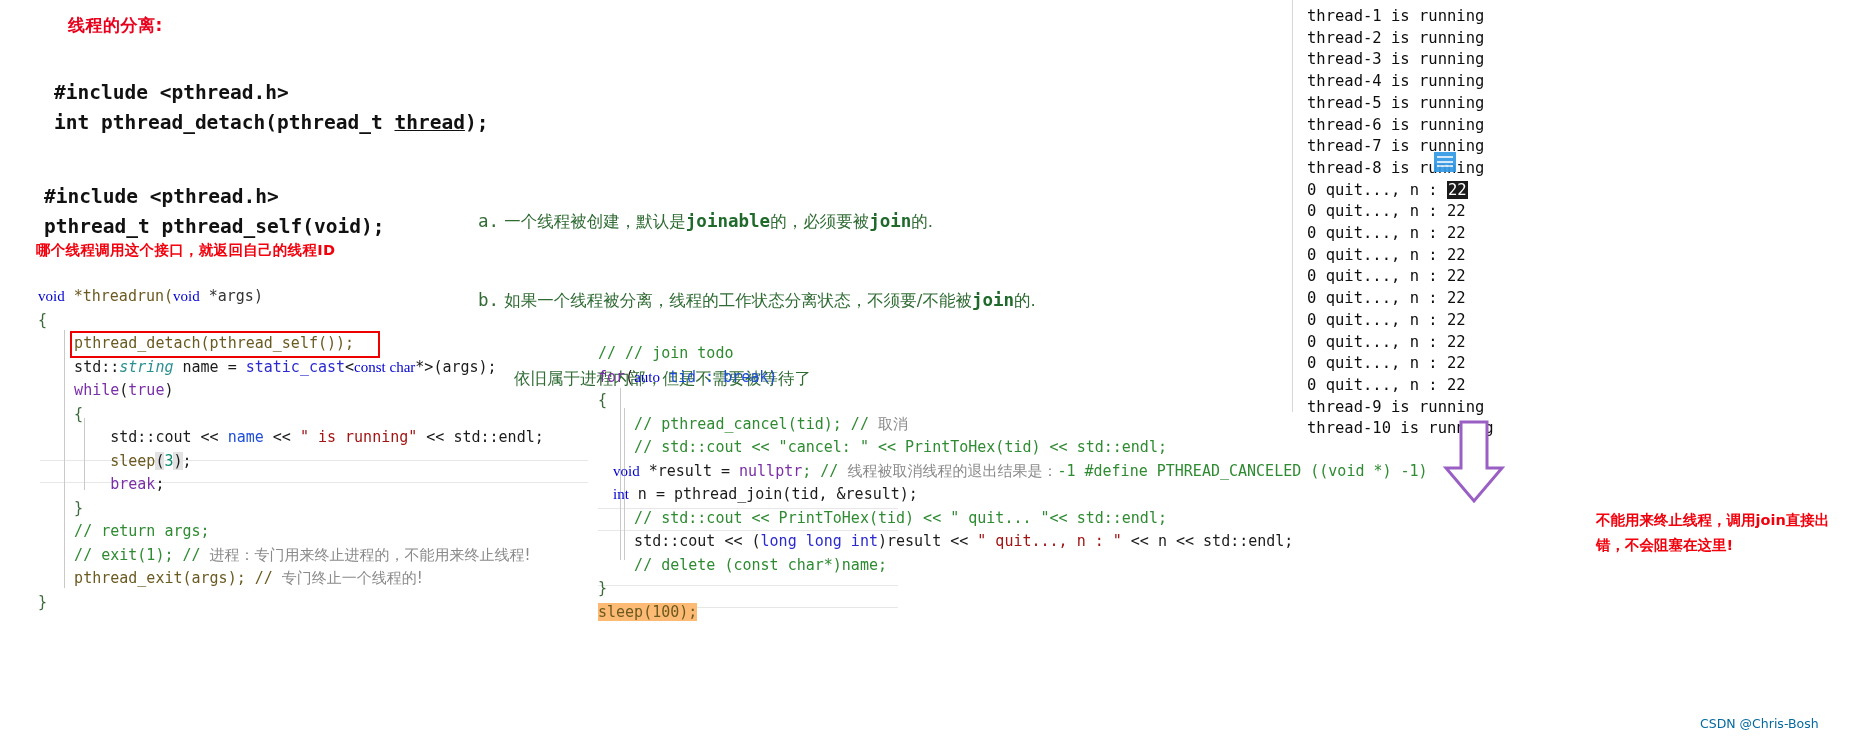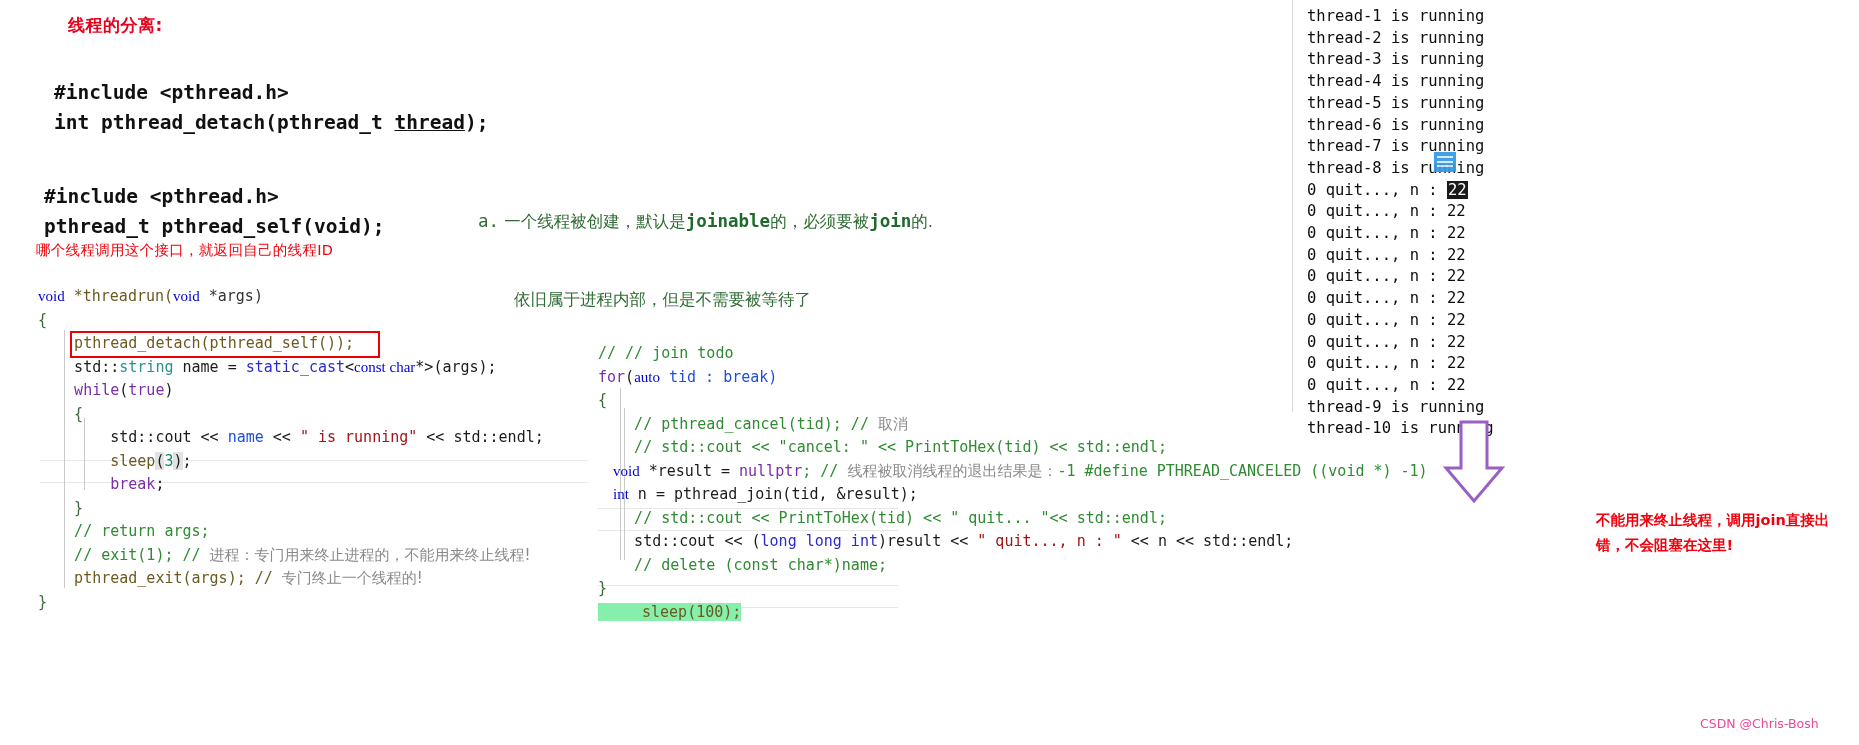--- a/index.html
+++ b/index.html
@@ -40,21 +40,21 @@
   }
   #api-detach { left: 54px; top: 78px; }
   #api-self   { left: 44px; top: 182px; }
   .api-underline { text-decoration: underline; }
 
   
   #annot-self {
     left: 36px; top: 241px;
     font-family: "DejaVu Sans", sans-serif;
     font-size: 14.5px;
-    font-weight: normal;
+    font-weight: bold;
     color: #f2000c;
     letter-spacing: 0.3px;
   }
 
   
   #green-notes {
     left: 478px; top: 156px;
     font-family: "DejaVu Sans Mono", monospace;
     font-size: 17.5px;
     color: #2f6b33;
@@ -73,35 +73,35 @@
     line-height: 23.5px;
     white-space: pre;
     color: #222;
   }
   #code-left  { left: 38px; top: 285px; }
   #code-right { left: 598px; top: 342px; }
 
   
   .t-kw      { color: #7a2ea8; }          
   .t-kw2     { color: #0000d0; font-family: Liberation Serif, serif; }          
-  .t-type    { color: #2a9090; }          
+  .t-type    { color: #2a9090; font-style: italic; }          
   .t-fn      { color: #6b5a20; }          
   .t-str     { color: #a31515; }          
   .t-num     { color: #0e8a6a; }          
   .t-cmt     { color: #2e8b31; }          
   .t-cmt-cjk { color: #8a8a8a; font-family: "DejaVu Sans", sans-serif; }
   .t-var     { color: #1f4fd8; }          
   .t-plain   { color: #1b1b1b; }
   .t-brace   { color: #3b6b3b; }
   .t-cast    { color: #2a2ad0; }
   .t-id      { color: #333333; }
 
   
   .sel-soft { background: #e2e2e2; }
-  .sel-blue { background: #86efac; padding-left: 44px; }
+  .sel-blue { background: #fdba74; }
 
   
   #detach-box {
     left: 70px; top: 331px;
     width: 310px; height: 27px;
     border: 2.5px solid #ee0000;
     box-sizing: border-box;
   }
 
   
@@ -158,38 +158,39 @@
     font-weight: bold;
     color: #f2000c;
     line-height: 25px;
   }
 
   
   #watermark {
     left: 1700px; top: 716px;
     font-family: "DejaVu Sans", sans-serif;
     font-size: 12.5px;
-    color: #ec4899;
+    color: #0369a1;
   }
 </style>
 </head>
 <body>
 
 <div class="abs" id="heading">线程的分离:</div>
 
 <div class="abs api-block" id="api-detach"><span>#include &lt;pthread.h&gt;</span>
 <span>int pthread_detach(pthread_t </span><span class="api-underline">thread</span><span>);</span></div>
 
 <div class="abs api-block" id="api-self"><span>#include &lt;pthread.h&gt;</span>
 <span>pthread_t pthread_self(void);</span></div>
 
 <div class="abs" id="annot-self">哪个线程调用这个接口，就返回自己的线程ID</div>
 
 <div class="abs" id="green-notes">
   <span class="row"><span>a.</span><span class="cjk"> 一个线程被创建，默认是</span><span class="kw">joinable</span><span class="cjk">的，必须要被</span><span class="kw">join</span><span class="cjk">的.</span></span>
+  <span class="row"><span>b.</span><span class="cjk"> 如果一个线程被分离，线程的工作状态分离状态，不须要/不能被</span><span class="kw">join</span><span class="cjk">的.</span></span>
   <span class="row indent cjk">依旧属于进程内部，但是不需要被等待了</span>
 </div>
 
 <div class="abs rule" style="left:40px; top:460px; width:548px;"></div>
 <div class="abs rule" style="left:40px; top:482px; width:548px;"></div>
 <div class="abs rule" style="left:598px; top:508px; width:300px;"></div>
 <div class="abs rule" style="left:598px; top:530px; width:300px;"></div>
 <div class="abs rule" style="left:598px; top:585px; width:300px;"></div>
 <div class="abs rule" style="left:598px; top:607px; width:300px;"></div>
 

